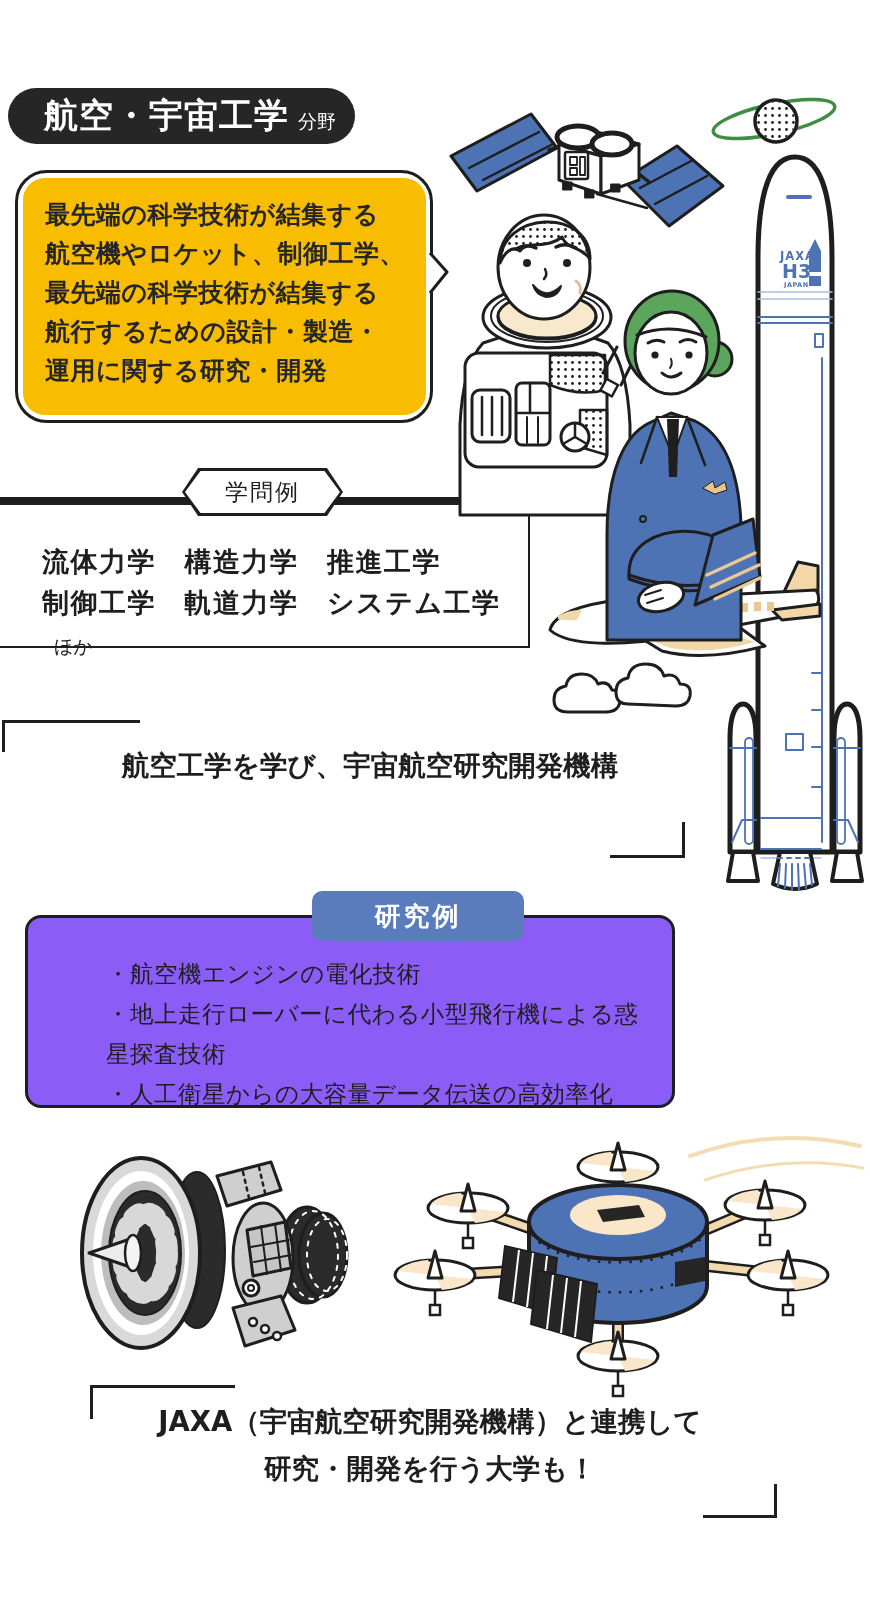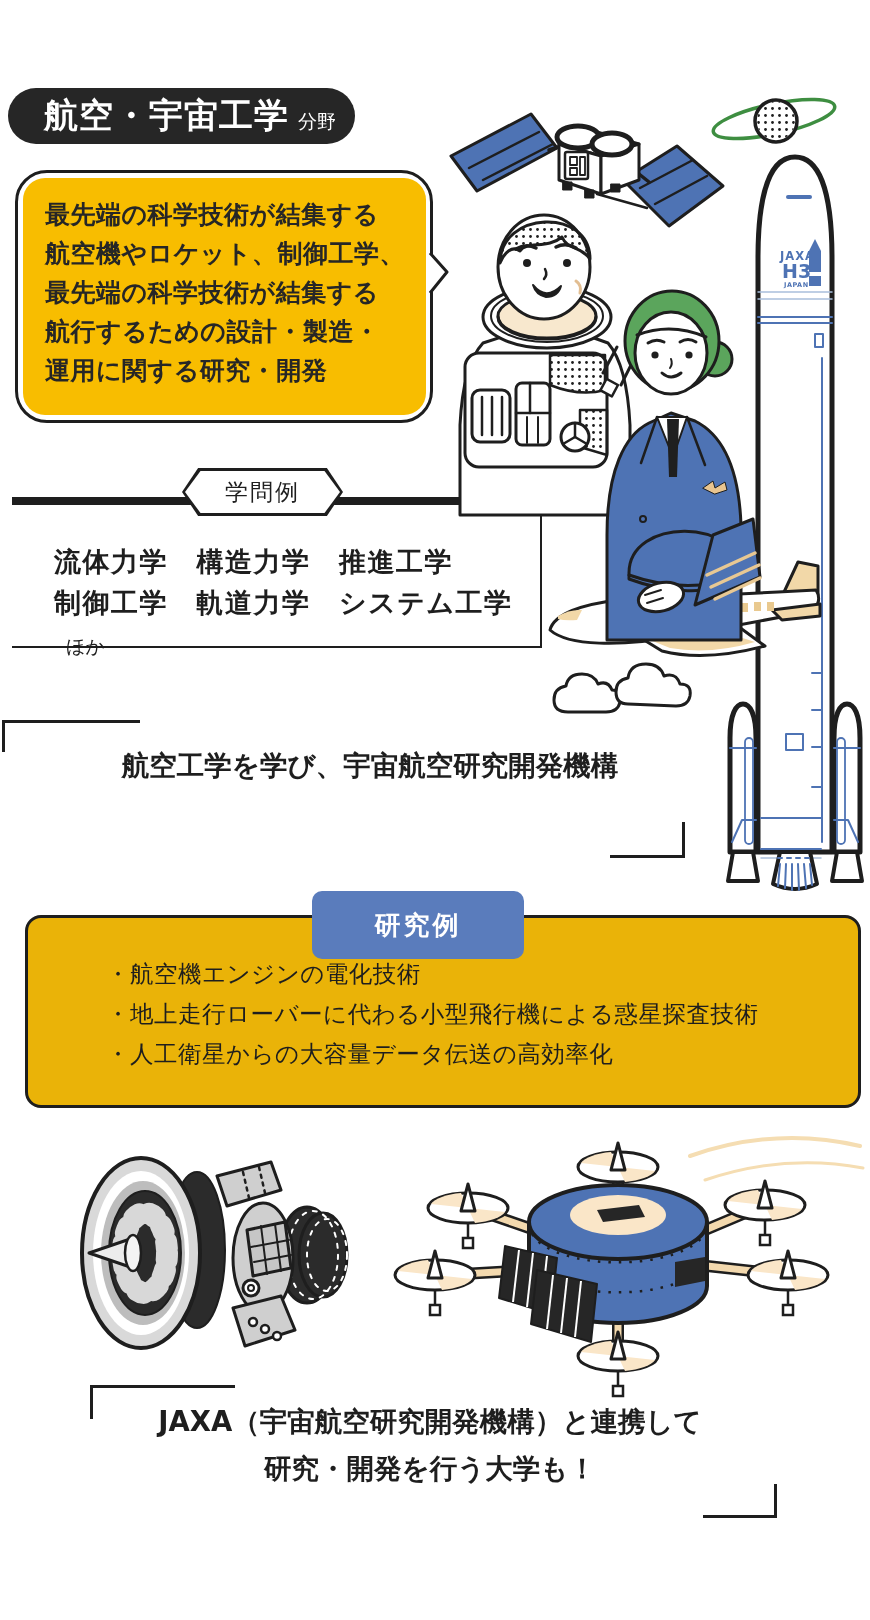--- a/index.html
+++ b/index.html
@@ -14,41 +14,41 @@
     border-radius:28px; display:flex; align-items:center; padding-left:36px; }
   .title-badge .t { color:#fff; font-size:34px; font-weight:bold; letter-spacing:1px; }
   .title-badge .s { color:#fff; font-size:19px; margin-left:9px; margin-top:12px; }
   
   .bubble-border { left:15px; top:170px; width:418px; height:253px;
     border:3px solid #1e1e1e; border-radius:32px; background:transparent; }
   .bubble-fill { left:23px; top:178px; width:403px; height:237px; background:#F8BD00;
     border-radius:22px; padding:17px 0 0 22px; }
   .bubble-fill .ln { font-size:25px; line-height:39px; font-weight:700; color:#262626; letter-spacing:0.5px; }
   
-  .acad-box { left:12px; top:497px; width:530px; height:151px; background:#fff;
+  .acad-box { left:0; top:497px; width:530px; height:151px; background:#fff;
     border:2.5px solid #1e1e1e; border-top:8px solid #1e1e1e; border-left:none; padding:36px 0 0 42px; }
   .acad-line { font-size:27px; font-weight:600; line-height:41px; letter-spacing:1.5px; }
   .acad-note { font-size:19px; font-weight:500; margin-left:12px; letter-spacing:0; }
   .hex-badge { left:182px; top:468px; width:161px; height:48px; background:#1e1e1e;
     clip-path:polygon(10% 0,90% 0,100% 50%,90% 100%,10% 100%,0 50%); }
   .hex-inner { position:absolute; left:3px; top:3px; right:3px; bottom:3px; background:#fff;
     clip-path:polygon(10% 0,90% 0,100% 50%,90% 100%,10% 100%,0 50%);
     display:flex; align-items:center; justify-content:center; font-size:23px; font-weight:500; letter-spacing:2px; }
   
   .br-tl { border-top:3.5px solid #1e1e1e; border-left:3.5px solid #1e1e1e; }
   .br-rb { border-right:3.5px solid #1e1e1e; border-bottom:3.5px solid #1e1e1e; }
   
   .note { font-size:27.5px; font-weight:bold; text-align:center; line-height:47px; color:#1e1e1e; }
   .pilot-note { left:60px; top:742px; width:620px; }
   .jaxa-note  { left:105px; top:1398px; width:650px; }
   
-  .research-box { left:25px; top:915px; width:836px; height:193px; background:#eab308;
+  .research-box { left:25px; top:915px; width:650px; height:193px; background:#8b5cf6;
     border:3px solid #1e1e1e; border-radius:16px; padding:36px 20px 0 78px; }
   .research-box .item { font-size:23.5px; font-weight:500; line-height:40px; letter-spacing:0.5px; }
-  .research-badge { left:312px; top:891px; width:212px; height:68px; background:#5A7CBC;
+  .research-badge { left:312px; top:891px; width:212px; height:50px; background:#5A7CBC;
     border-radius:10px; color:#fff; display:flex; align-items:center; justify-content:center;
     font-size:26px; font-weight:600; letter-spacing:3px; }
   svg.ill { position:absolute; overflow:visible; }
 </style>
 </head>
 <body>
 
 <div class="stage">
 
   <div class="abs bubble-border"></div>

